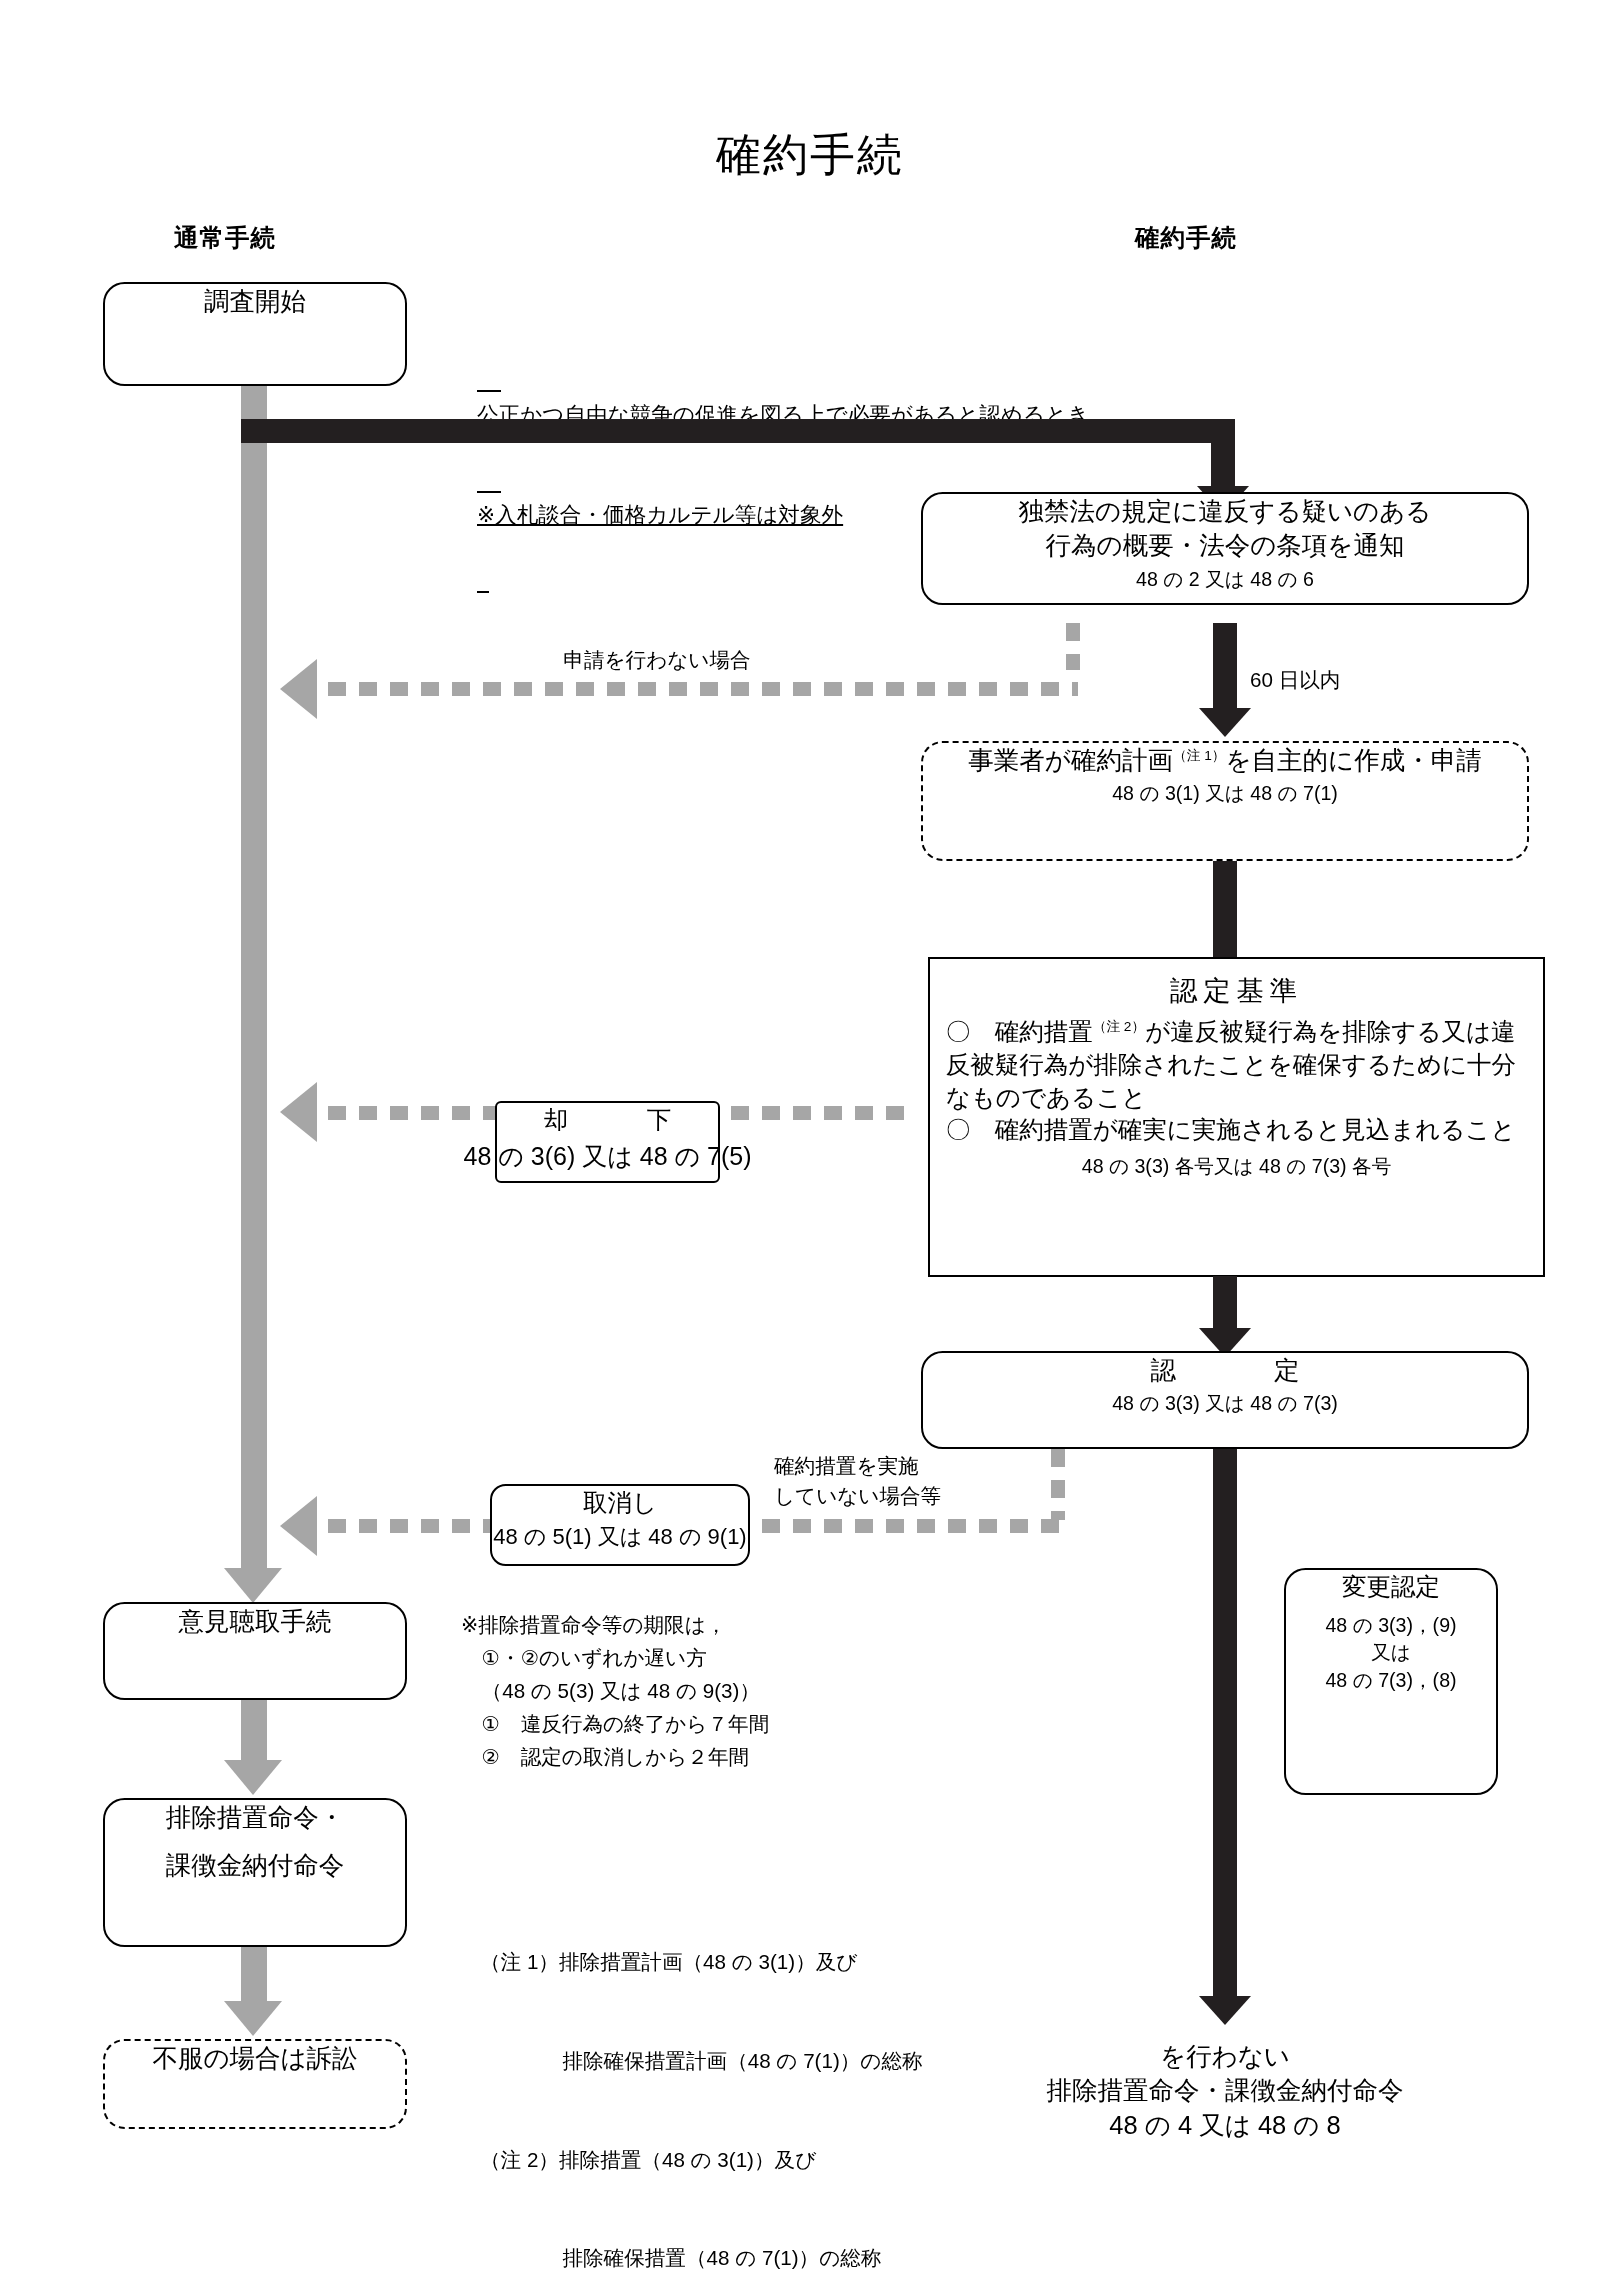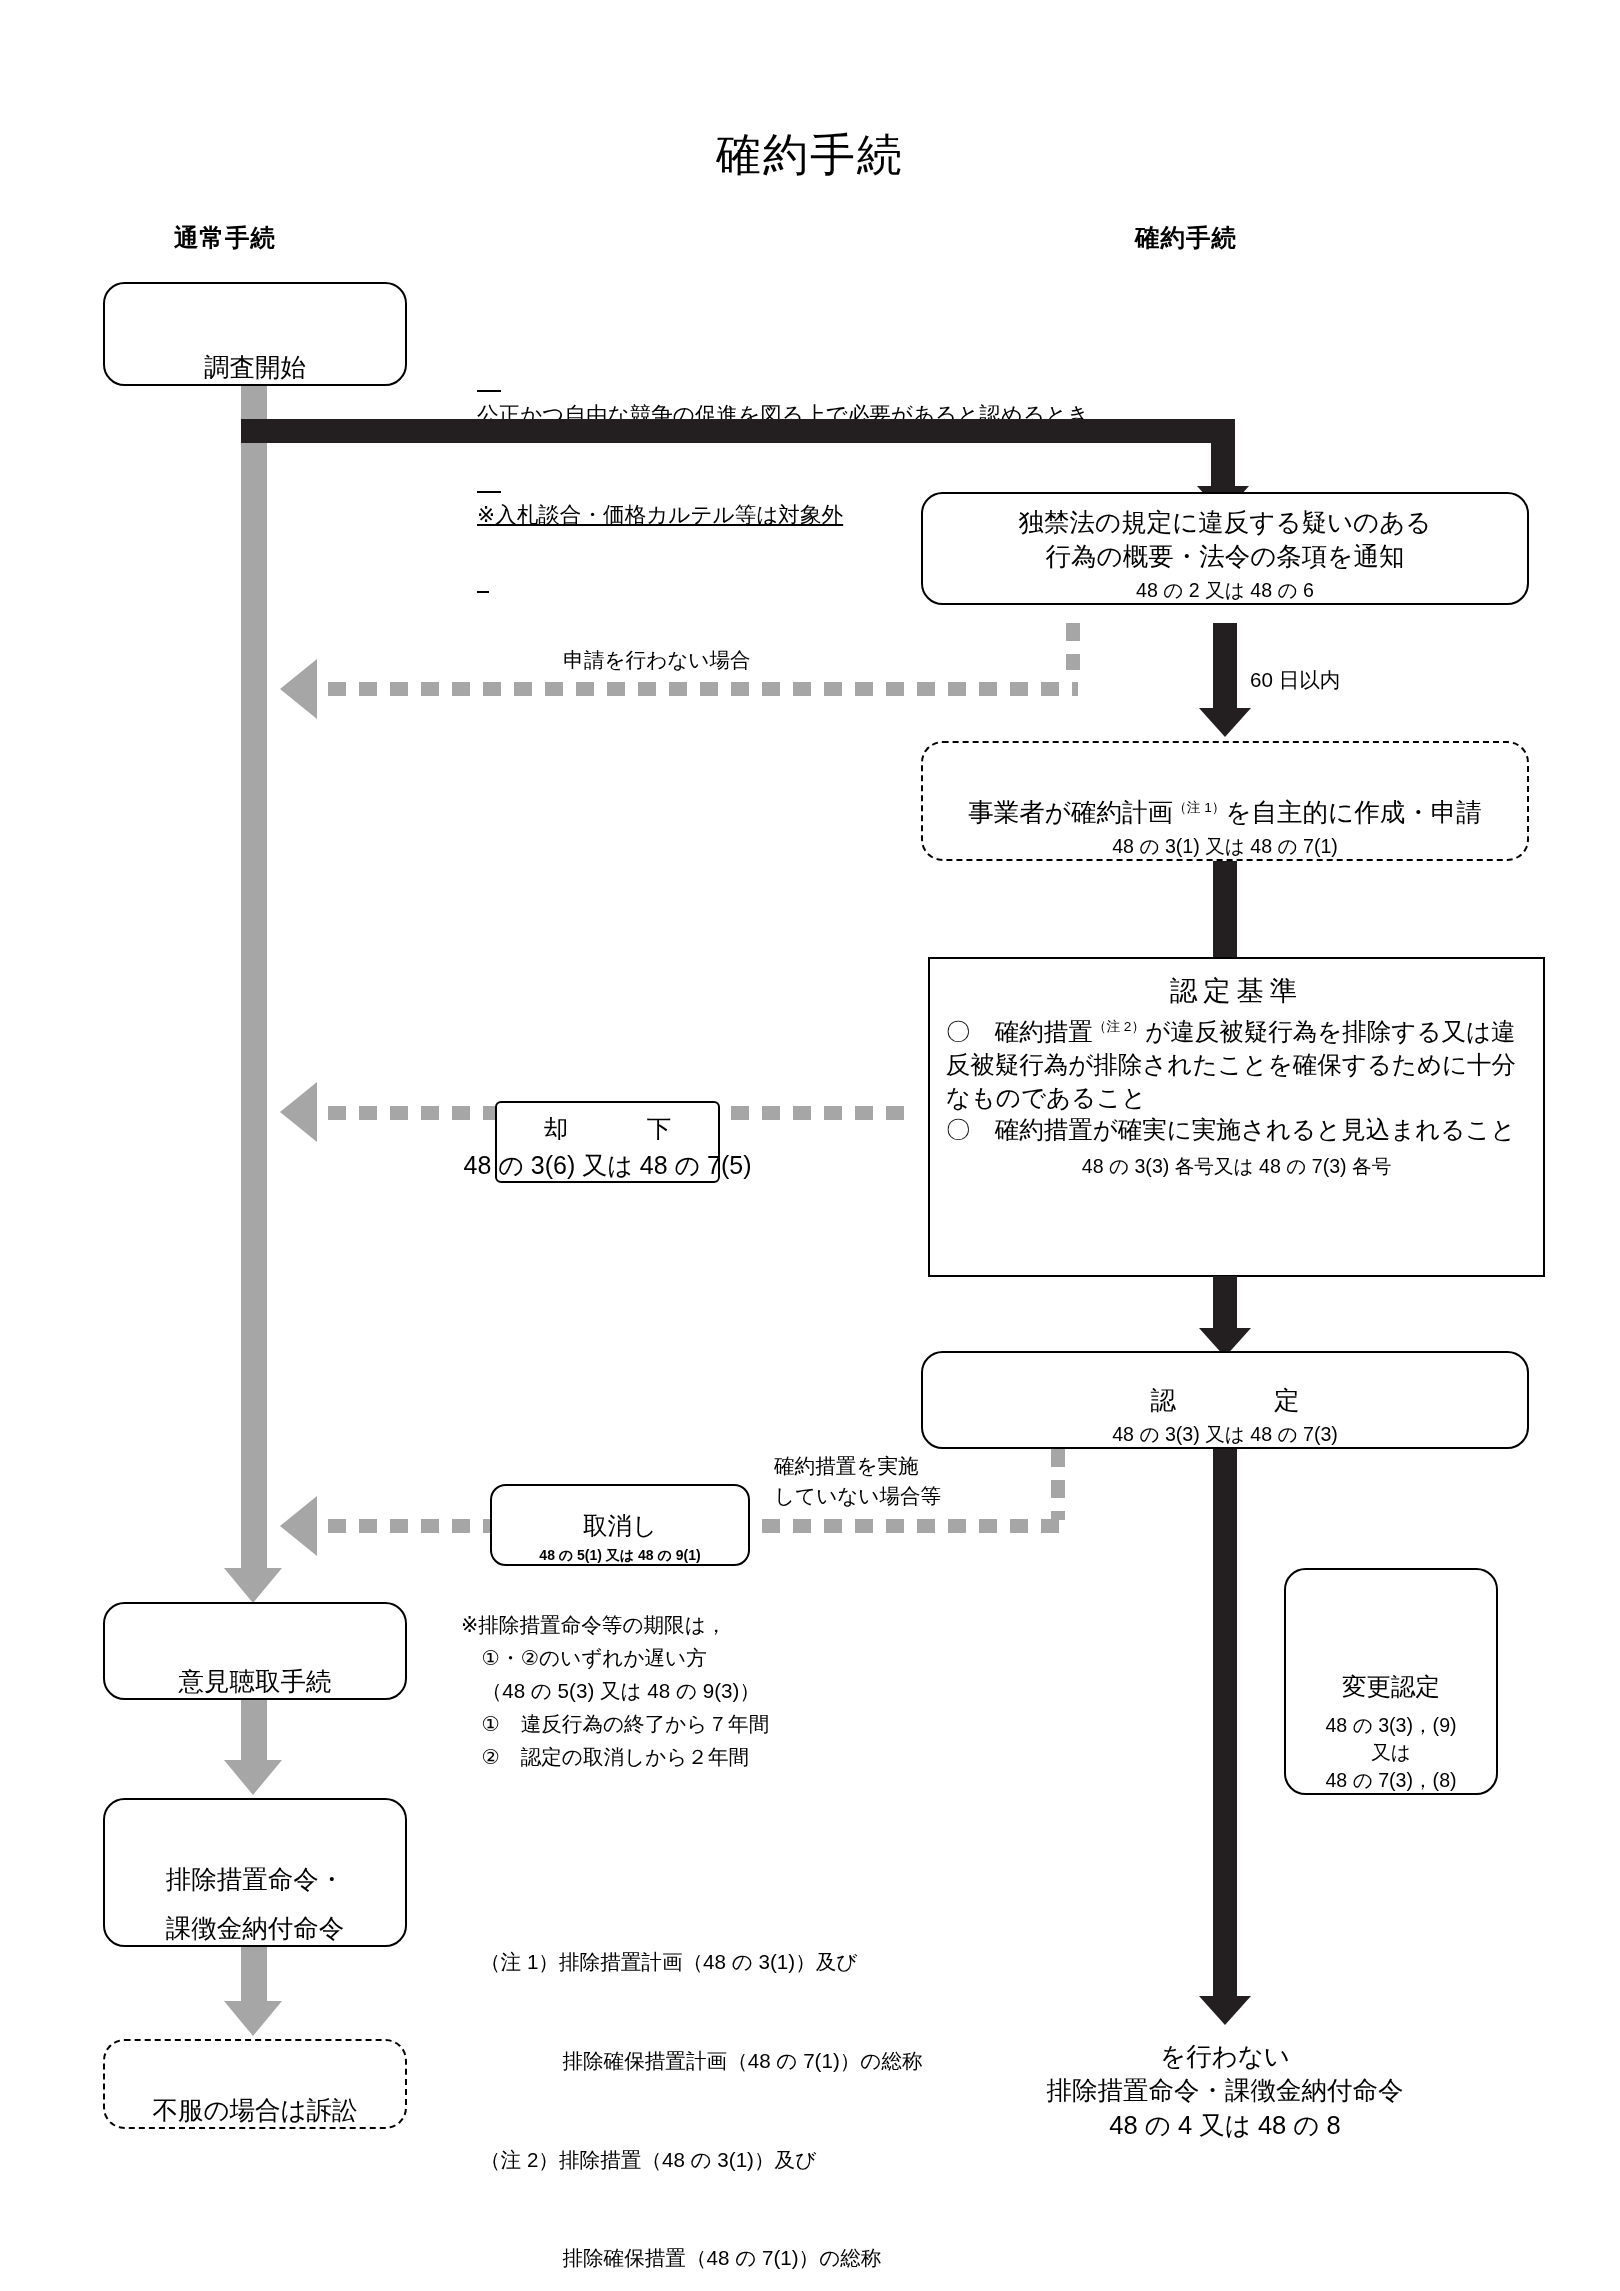--- a/index.html
+++ b/index.html
@@ -44,21 +44,21 @@
     text-align:center;
     white-space:pre;
   }
   
   .box{
     box-sizing:border-box;
     background:#fff;
     display:flex;
     flex-direction:column;
     align-items:center;
-    justify-content:flex-end;
+    justify-content:flex-start;
     text-align:center;
   }
   .box.solid{border:2.9px solid #000;border-radius:21.6px;}
   .box.dashed{border:2.9px dashed #000;border-radius:21.6px;}
   .box .main{font-size:25.5px;line-height:1.35;white-space:pre;}
   .box .cite{font-size:19.6px;line-height:1.3;margin-top:3.9px;white-space:pre;}
   .sup{font-size:13.7px;vertical-align:super;}
   
   .crit{
     box-sizing:border-box;
@@ -173,21 +173,21 @@
   <div class="abs box solid" style="left:921px;top:1351px;width:608px;height:98px;">
     <div class="main" style="letter-spacing:15.7px;text-indent:15.7px;">認　　定</div>
     <div class="cite">48 の 3(3) 又は 48 の 7(3)</div>
   </div>
 
   <div class="abs dashcol" style="left:1051px;top:1449px;height:71px;"></div>
   <div class="abs dashrow" style="left:328px;top:1519px;width:735px;"></div>
   <div class="abs tri-left-gry" style="left:280px;top:1496px;"></div>
   <div class="abs box solid" style="left:490px;top:1484px;width:260px;height:82px;border-radius:15.7px;">
     <div class="main" style="font-size:24.5px;">取消し</div>
-    <div class="cite" style="font-size:14px;font-weight:bold;">48 の 5(1) 又は 48 の 9(1)</div>
+    <div class="cite" style="font-size:22px;">48 の 5(1) 又は 48 の 9(1)</div>
   </div>
   <div class="abs edge-label" style="left:774px;top:1451px;width:255px;text-align:left;">確約措置を実施
 していない場合等</div>
 
   <div class="abs blk" style="left:1213px;top:1449px;width:23.5px;height:80px;"></div>
   <div class="abs box solid" style="left:1284px;top:1568px;width:214px;height:227px;">
     <div class="main" style="font-size:24.5px;">変更認定</div>
     <div class="cite" style="font-size:19.6px;margin-top:9.8px;">48 の 3(3)，(9)</div>
     <div class="cite" style="font-size:19.6px;margin-top:2px;">又は</div>
     <div class="cite" style="font-size:19.6px;margin-top:2px;">48 の 7(3)，(8)</div>

